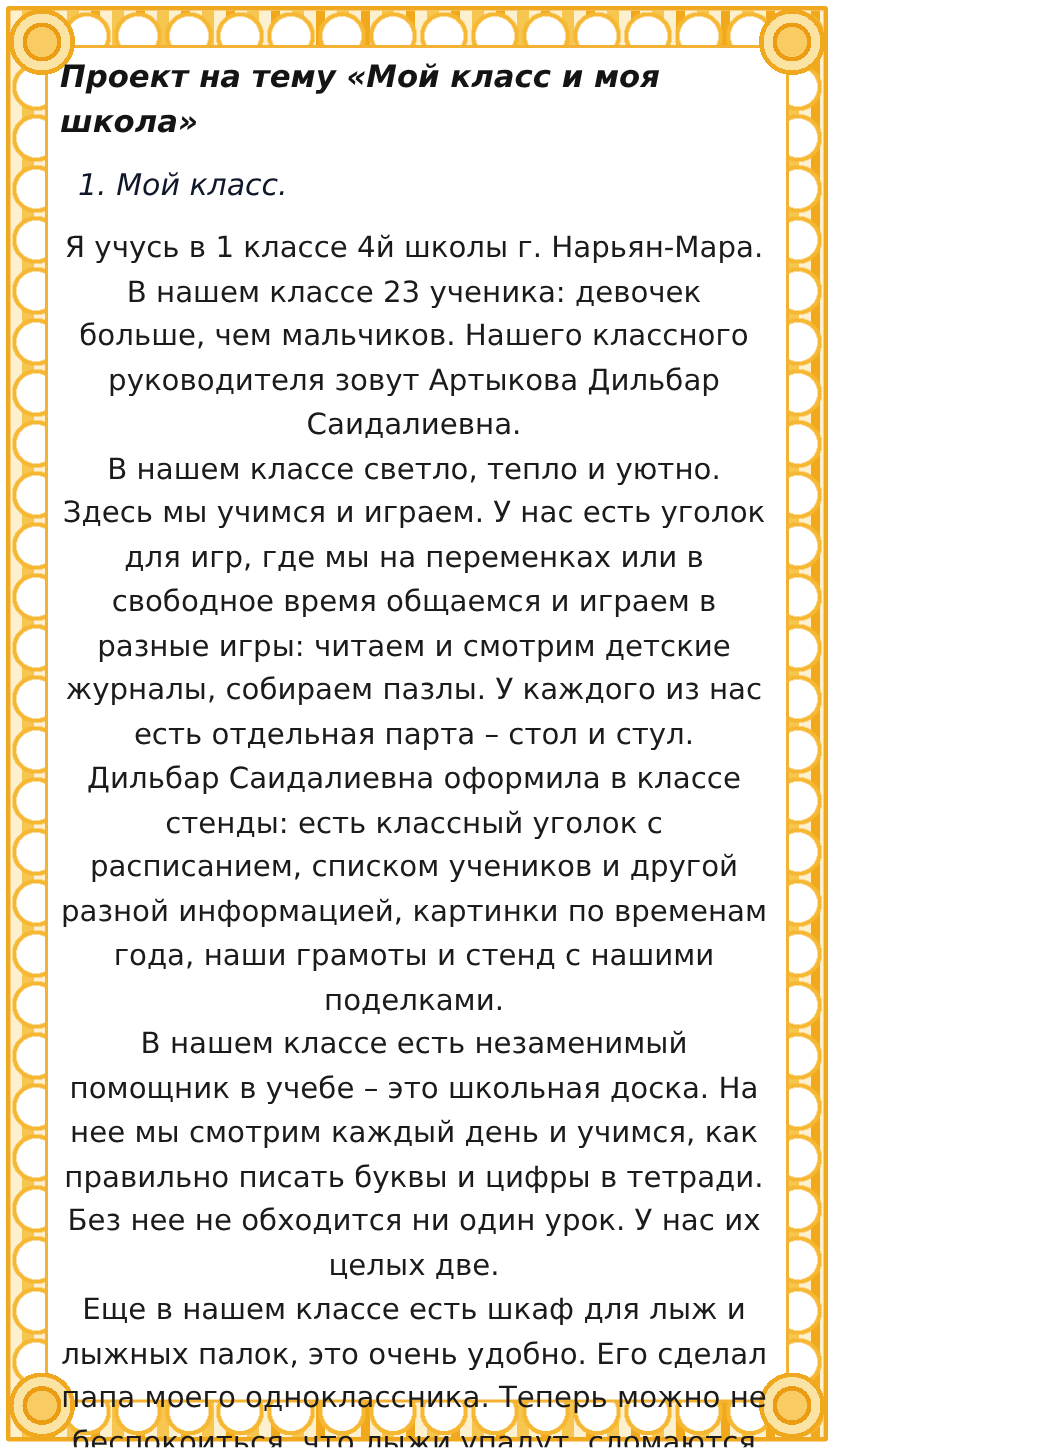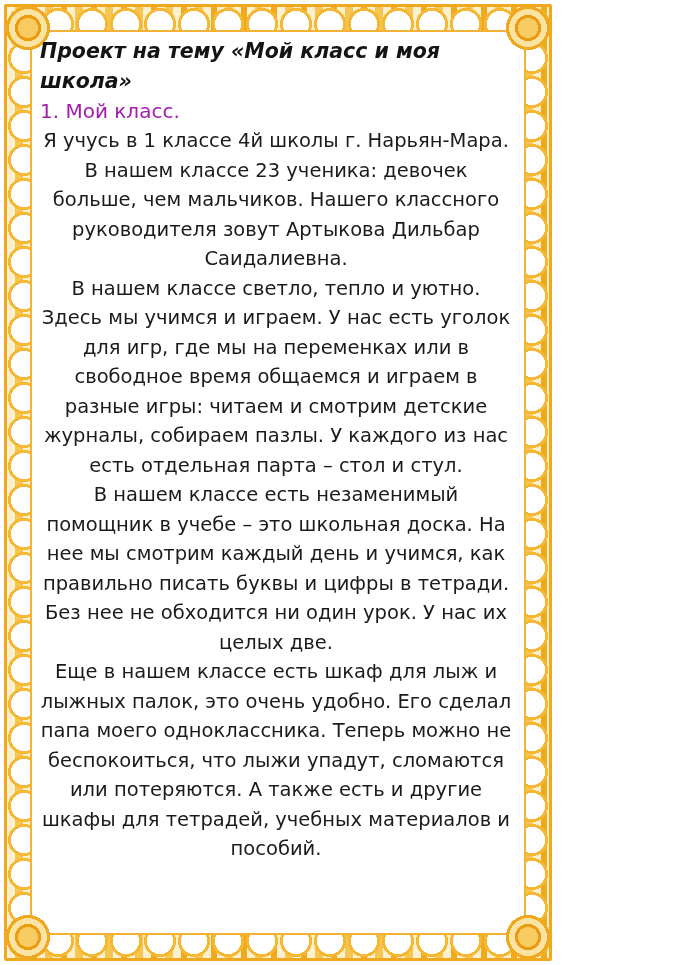--- a/index.html
+++ b/index.html
@@ -114,24 +114,25 @@
   .doc-title {
     font-weight: bold;
     font-style: italic;
     font-size: 20.5px;
     line-height: 30px;
     margin: 0 0 0 0;
     color: #141414;
   }
 
   .doc-subtitle {
+    font-style: italic;
     font-size: 20px;
     line-height: 30px;
-    margin: 0;
-    color: #a21caf;
+    margin: 12px;
+    color: #0f172a;
   }
 
   .para {
     margin: 0;
     text-align: center;
   }
 </style>
 </head>
 <body>
 
@@ -147,17 +148,18 @@
   <div class="corner tl"></div>
   <div class="corner tr"></div>
   <div class="corner bl"></div>
   <div class="corner br"></div>
 
   <div class="content">
     <p class="doc-title">Проект на тему «Мой класс и моя школа»</p>
     <p class="doc-subtitle">1. Мой класс.</p>
     <p class="para">Я учусь в 1 классе 4й школы г. Нарьян-Мара. В нашем классе 23 ученика: девочек больше, чем мальчиков. Нашего классного руководителя зовут Артыкова Дильбар Саидалиевна.</p>
     <p class="para">В нашем классе светло, тепло и уютно. Здесь мы учимся и играем. У нас есть уголок для игр, где мы на переменках или в свободное время общаемся и играем в разные игры: читаем и смотрим детские журналы, собираем пазлы. У каждого из нас есть отдельная парта – стол и стул.</p>
+    <p class="para">Дильбар Саидалиевна оформила в классе стенды: есть классный уголок с расписанием, списком учеников и другой разной информацией, картинки по временам года, наши грамоты и стенд с нашими поделками.</p>
     <p class="para">В нашем классе есть незаменимый помощник в учебе – это школьная доска. На нее мы смотрим каждый день и учимся, как правильно писать буквы и цифры в тетради. Без нее не обходится ни один урок. У нас их целых две.</p>
     <p class="para">Еще в нашем классе есть шкаф для лыж и лыжных палок, это очень удобно. Его сделал папа моего одноклассника. Теперь можно не беспокоиться, что лыжи упадут, сломаются или потеряются. А также есть и другие шкафы для тетрадей, учебных материалов и пособий.</p>
   </div>
 
 </div>
 
 </body></html>

